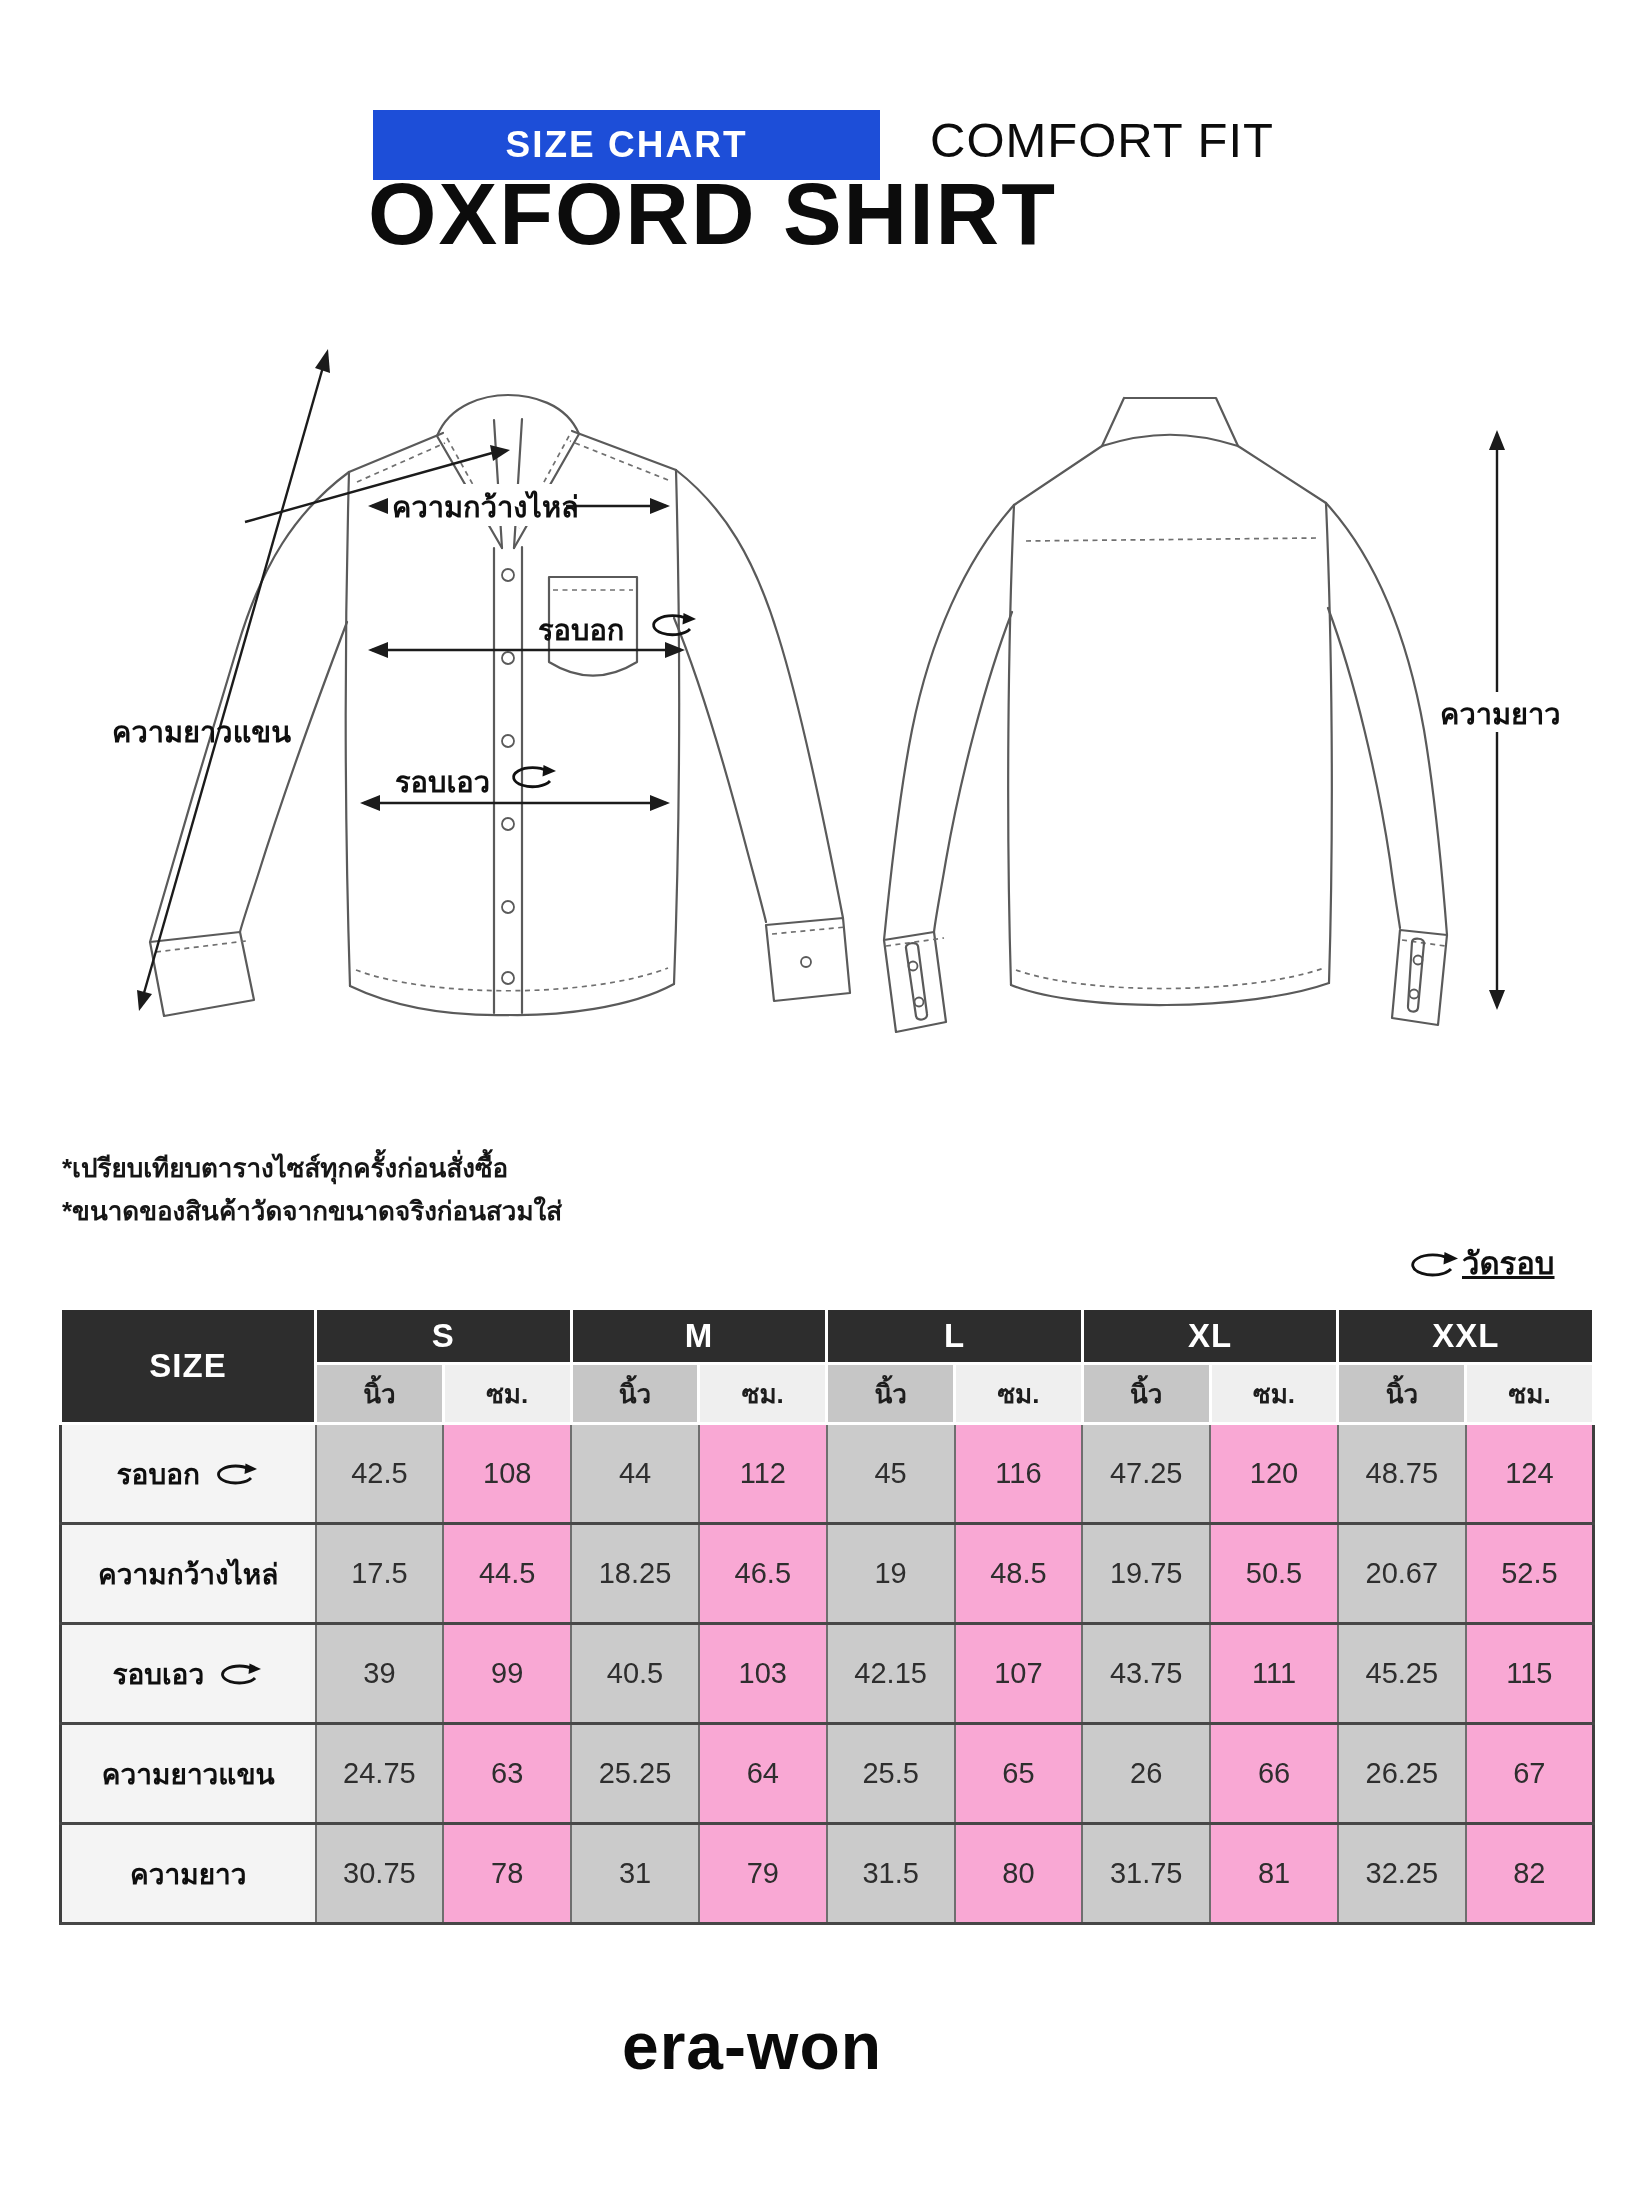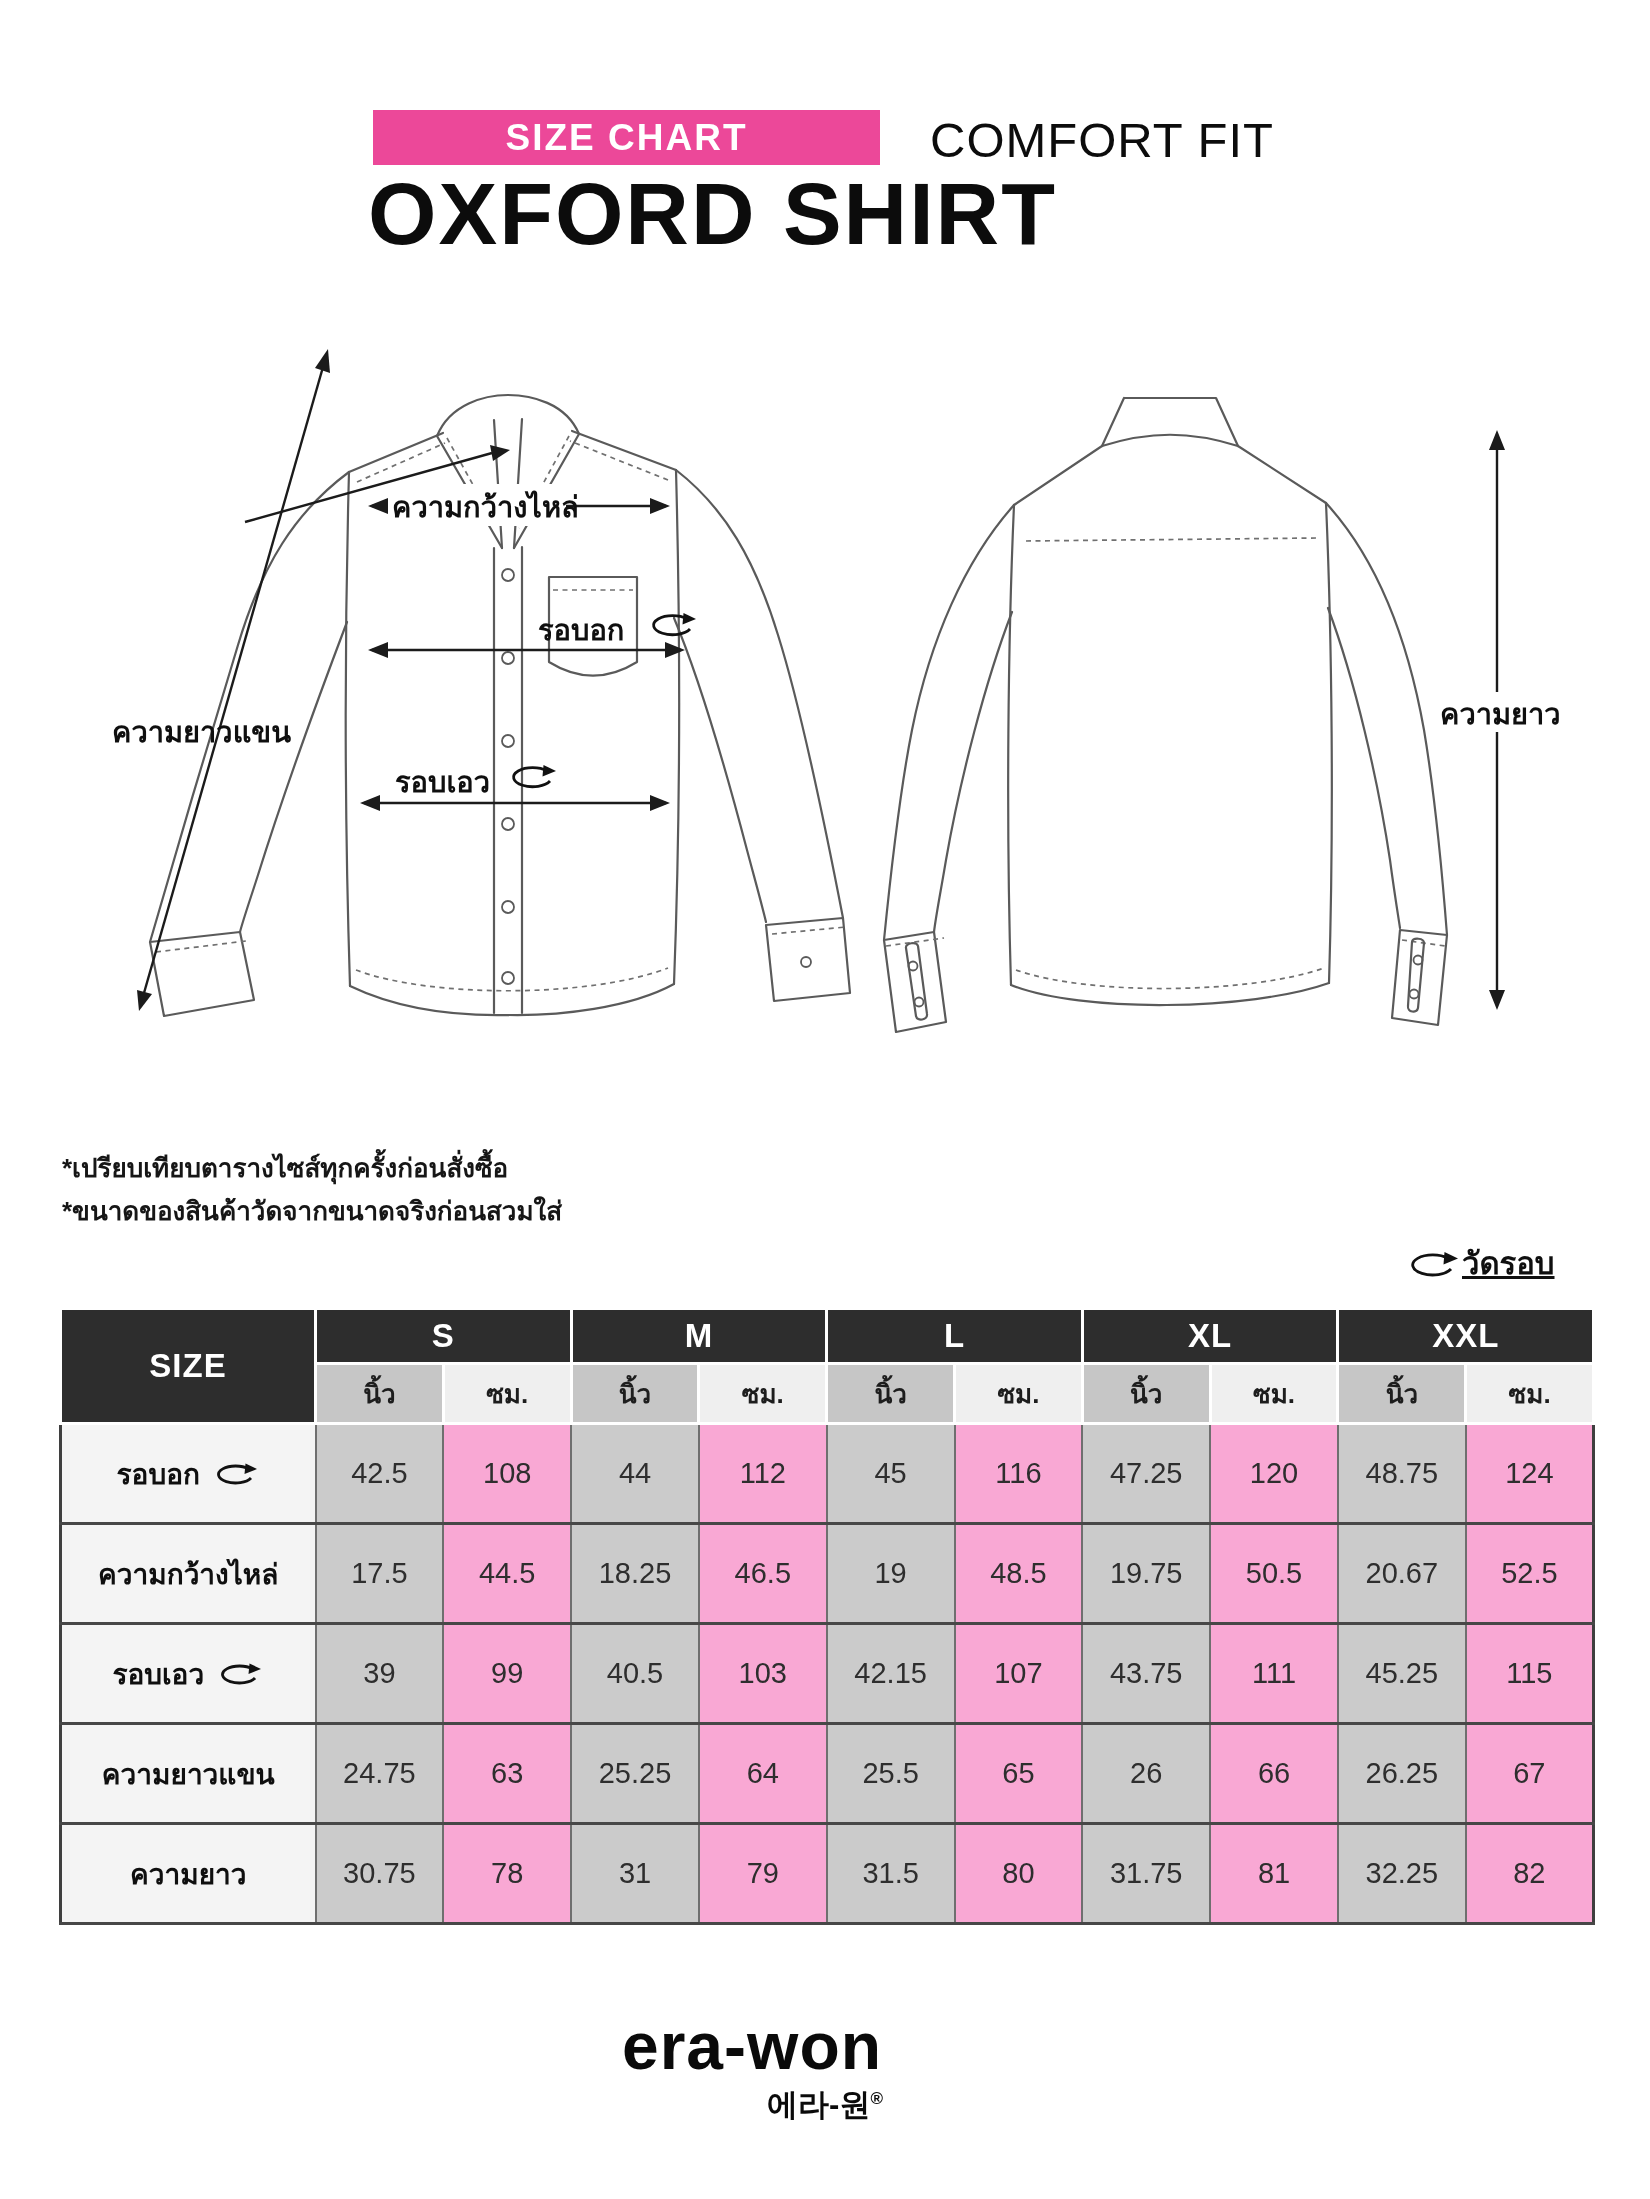--- a/index.html
+++ b/index.html
@@ -1,21 +1,21 @@
 <!DOCTYPE html>
 <html><head>
 <meta charset="utf-8">
 <style>
   html,body{margin:0;padding:0;background:#ffffff;}
   #page{position:relative;width:1650px;height:2199px;background:#ffffff;overflow:hidden;
         font-family:"Liberation Sans","DejaVu Sans",sans-serif;color:#111;}
   .abs{position:absolute;}
 
   
-  #badge{left:373px;top:110px;width:507px;height:55px;background:#ec4899;
+  #badge{left:373px;top:110px;width:507px;height:70px;background:#1d4ed8;
          display:flex;align-items:center;justify-content:center;}
   #badge span{color:#fff;font-weight:bold;font-size:37px;letter-spacing:2px;}
   #fit{left:930px;top:112px;font-size:49px;font-weight:400;letter-spacing:1px;color:#0c0c0c;}
   #title{left:368px;top:163px;font-size:88px;font-weight:800;letter-spacing:2px;color:#0c0c0c;}
 
   
   #diagram{left:0;top:0;width:1650px;height:2199px;pointer-events:none;}
   .ln{fill:none;stroke:#5a5a5a;stroke-width:2.2;stroke-linecap:round;stroke-linejoin:round;}
   .st{fill:none;stroke:#707070;stroke-width:1.7;stroke-dasharray:5 4.5;}
   .btn{fill:none;stroke:#5a5a5a;stroke-width:1.8;}
@@ -340,17 +340,14 @@
           <td class="in">31.75</td>
           <td class="cm">81</td>
           <td class="in">32.25</td>
           <td class="cm">82</td>
         </tr>
       </tbody>
     </table>
   </div>
 
   <div id="brand" class="abs">era-won</div>
-  <div id="brand-kr" class="abs">
-    <span>에라-원</span><sup>®</sup>
-  </div>
 
 </div>
 
 </body></html>

